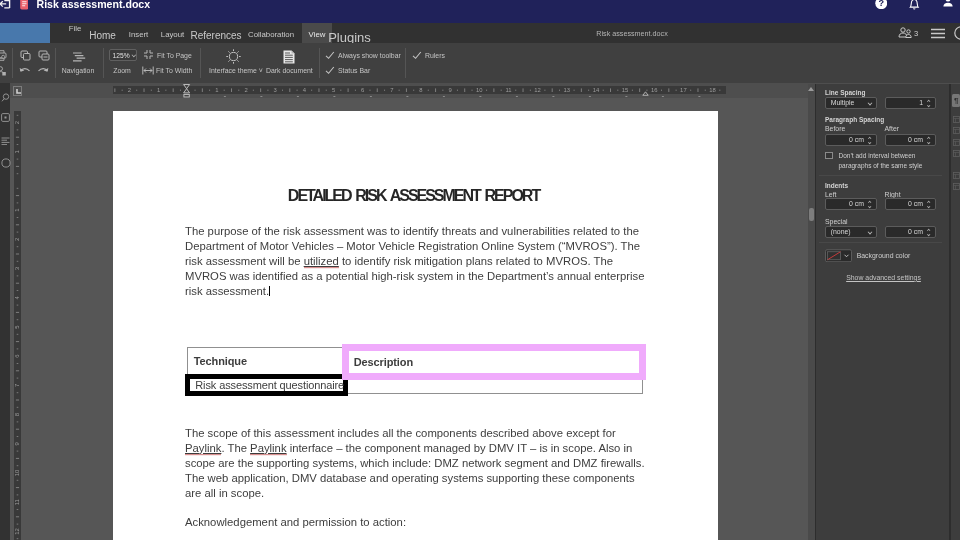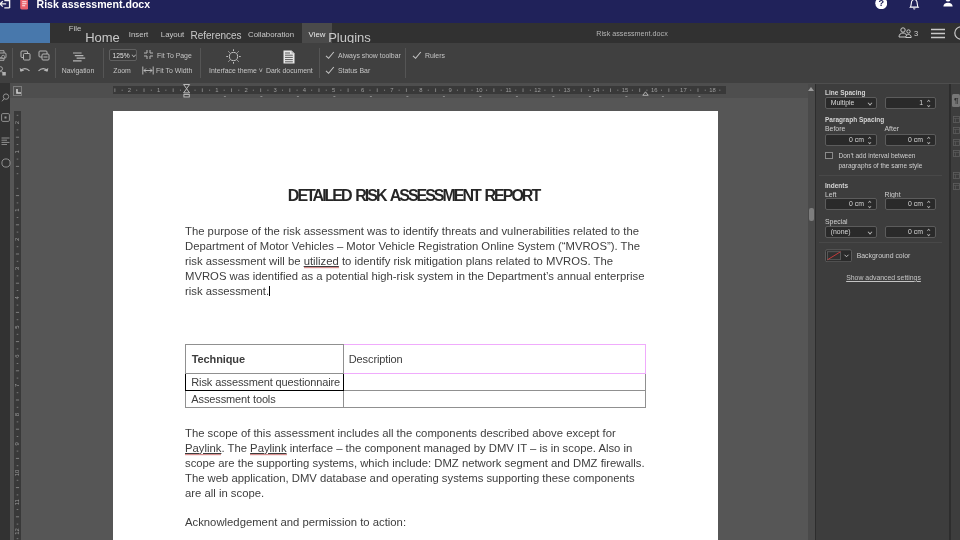--- a/index.html
+++ b/index.html
@@ -33,21 +33,21 @@
 <path d="M5.5 11 A1.2 1.2 0 0 0 7.5 11" fill="none" stroke="#fff" stroke-width="1.1"></path>
 </svg>
 <svg class="abs" style="left:942px;top:-4px" width="12" height="12" viewBox="0 0 13 13">
 <circle cx="6.5" cy="3.4" r="2.6" fill="#fff"></circle>
 <path d="M1.5 11.5 C1.5 8.6 3.5 7.2 6.5 7.2 C9.5 7.2 11.5 8.6 11.5 11.5 Z" fill="#fff"></path>
 </svg>
 <div class="abs" style="left:0;top:23px;width:960px;height:20px;background:#313131"></div>
 <div class="abs" style="left:0;top:23px;width:50px;height:20px;background:#4878ac"></div>
 <div class="abs" style="left:302px;top:23px;width:30px;height:20px;background:#4a4a4a"></div>
 <div class="abs" style="left:75px;top:24px;transform:translateX(-50%);color:#c9c9c9;font-size:7.8px;white-space:nowrap">File</div>
-<div class="abs" style="left:102.5px;top:30px;transform:translateX(-50%);color:#c9c9c9;font-size:13px;white-space:nowrap">Home</div>
+<div class="abs" style="left:102.5px;top:30px;transform:translateX(-50%);color:#c9c9c9;font-size:10px;white-space:nowrap">Home</div>
 <div class="abs" style="left:138.5px;top:30px;transform:translateX(-50%);color:#c9c9c9;font-size:7.8px;white-space:nowrap">Insert</div>
 <div class="abs" style="left:172.5px;top:30px;transform:translateX(-50%);color:#c9c9c9;font-size:7.8px;white-space:nowrap">Layout</div>
 <div class="abs" style="left:216px;top:30px;transform:translateX(-50%);color:#c9c9c9;font-size:10px;white-space:nowrap">References</div>
 <div class="abs" style="left:271px;top:30px;transform:translateX(-50%);color:#c9c9c9;font-size:7.8px;white-space:nowrap">Collaboration</div>
 <div class="abs" style="left:317px;top:30px;transform:translateX(-50%);color:#e8e8e8;font-size:7.8px;white-space:nowrap">View</div>
 <div class="abs" style="left:349.5px;top:30px;transform:translateX(-50%);color:#c9c9c9;font-size:13px;white-space:nowrap">Plugins</div>
 <div class="abs" style="left:632px;top:28.5px;transform:translateX(-50%);color:#b5b5b5;font-size:7.2px;white-space:nowrap">Risk assessment.docx</div>
 <svg class="abs" style="left:898px;top:26px" width="15" height="13" viewBox="0 0 15 13">
 <circle cx="5" cy="4" r="2.2" fill="none" stroke="#c9c9c9" stroke-width="1"></circle>
 <path d="M1 11 C1 8.3 2.8 7 5 7 C7.2 7 9 8.3 9 11 Z" fill="none" stroke="#c9c9c9" stroke-width="1"></path>
@@ -334,28 +334,24 @@
 <div class="abs" style="left:185px;top:223.6px;color:#3d3d3d;font-size:11.3px;line-height:15.1px;white-space:nowrap">
 The purpose of the risk assessment was to identify threats and vulnerabilities related to the<br>
 Department of Motor Vehicles – Motor Vehicle Registration Online System (“MVROS”). The<br>
 risk assessment will be <span style="text-decoration:underline;box-shadow:0 1.2px 0 0 #d88f8f">utilized</span> to identify risk mitigation plans related to MVROS. The<br>
 MVROS was identified as a potential high-risk system in the Department’s annual enterprise<br>
 risk assessment.<span style="display:inline-block;width:1px;height:10px;background:#000;vertical-align:-1px"></span></div>
 <table class="abs" style="left:185.3px;top:343.8px;width:460.7px;border-collapse:collapse;table-layout:fixed;color:#3d3d3d;font-size:11px;letter-spacing:-0.12px;white-space:nowrap">
 <tbody>
       <tr style="height:29px">
         <td style="border:1px solid #909090;width:157.5px;padding:0 0 0 5.5px;font-weight:bold;overflow:visible">Technique</td>
-        <td style="border:1px solid #f0abfc;padding:0 0 0 5px;font-weight:normal">Description</td>
+        <td style="border:7px solid #f0abfc;padding:0 0 0 5px;font-weight:bold">Description</td>
       </tr>
 <tr style="height:17px">
-        <td style="border:1px solid #000000;padding:0 0 0 5px">Risk assessment questionnaire</td>
-        <td style="border:1px solid #909090"></td>
-      </tr>
-<tr style="height:17px">
-        <td style="border:1px solid #909090;padding:0 0 0 5px">Assessment tools</td>
+        <td style="border:5px solid #000000;padding:0 0 0 5px">Risk assessment questionnaire</td>
         <td style="border:1px solid #909090"></td>
       </tr>
 </tbody>
   </table>
 <div class="abs" style="left:185px;top:425.5px;color:#3d3d3d;font-size:11.3px;line-height:15.1px;white-space:nowrap">
 The scope of this assessment includes all the components described above except for<br>
 <span style="text-decoration:underline;box-shadow:0 1.2px 0 0 #d88f8f">Paylink</span>. The <span style="text-decoration:underline;box-shadow:0 1.2px 0 0 #d88f8f">Paylink</span> interface – the component managed by DMV IT – is in scope. Also in<br>
 scope are the supporting systems, which include: DMZ network segment and DMZ firewalls.<br>
 The web application, DMV database and operating systems supporting these components<br>
 are all in scope.</div>

